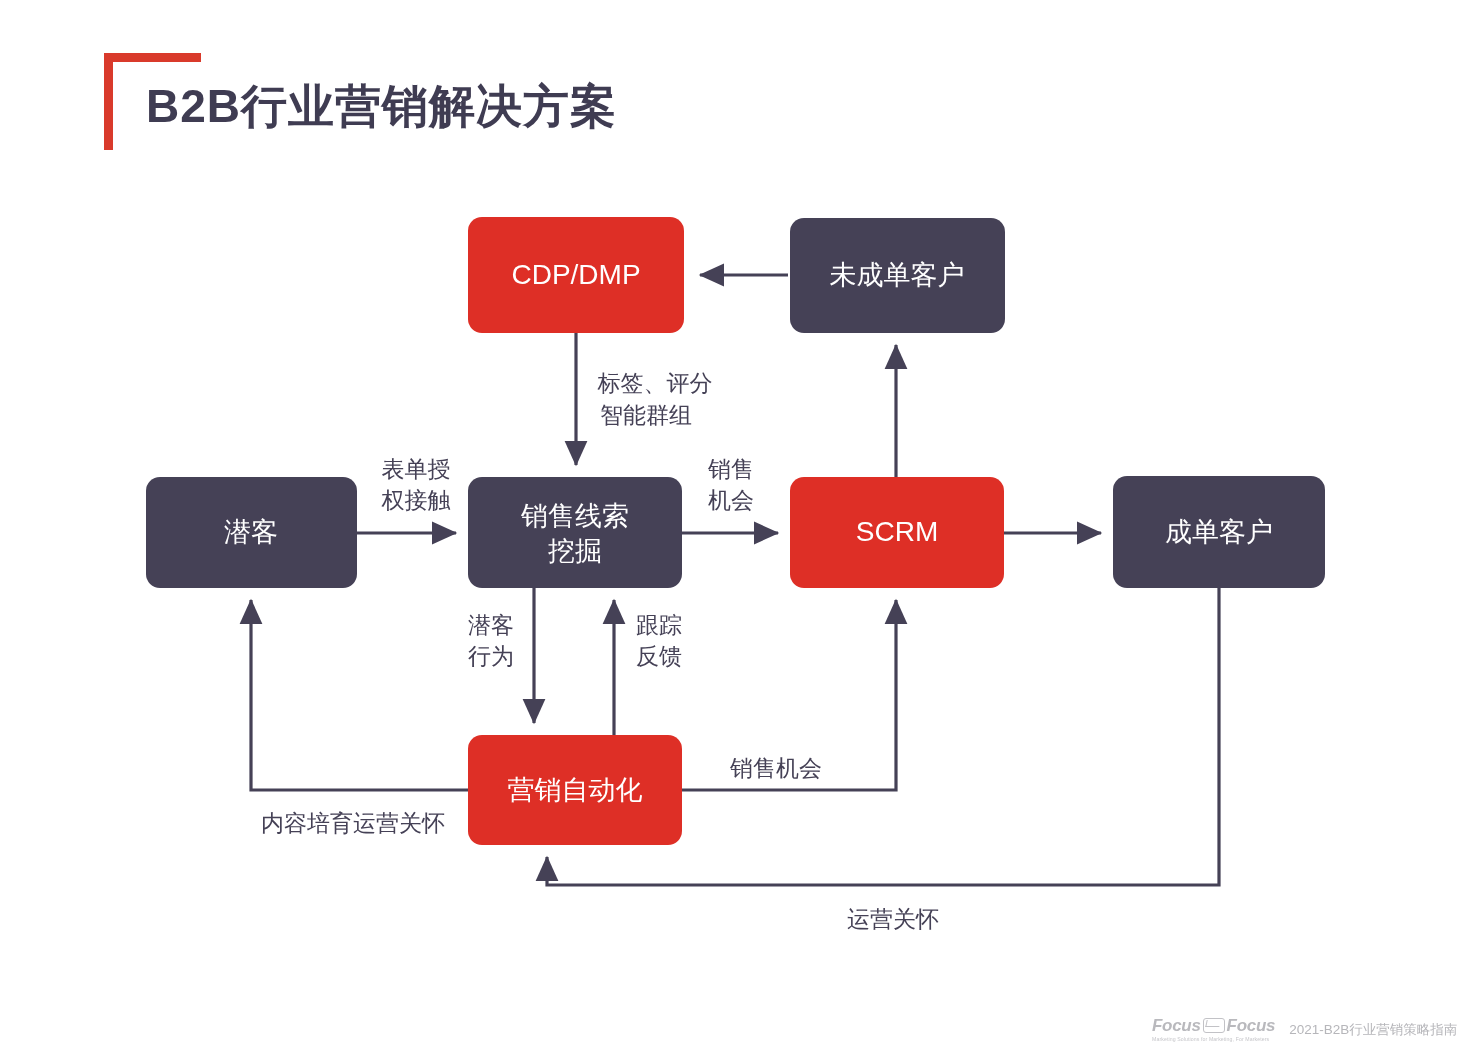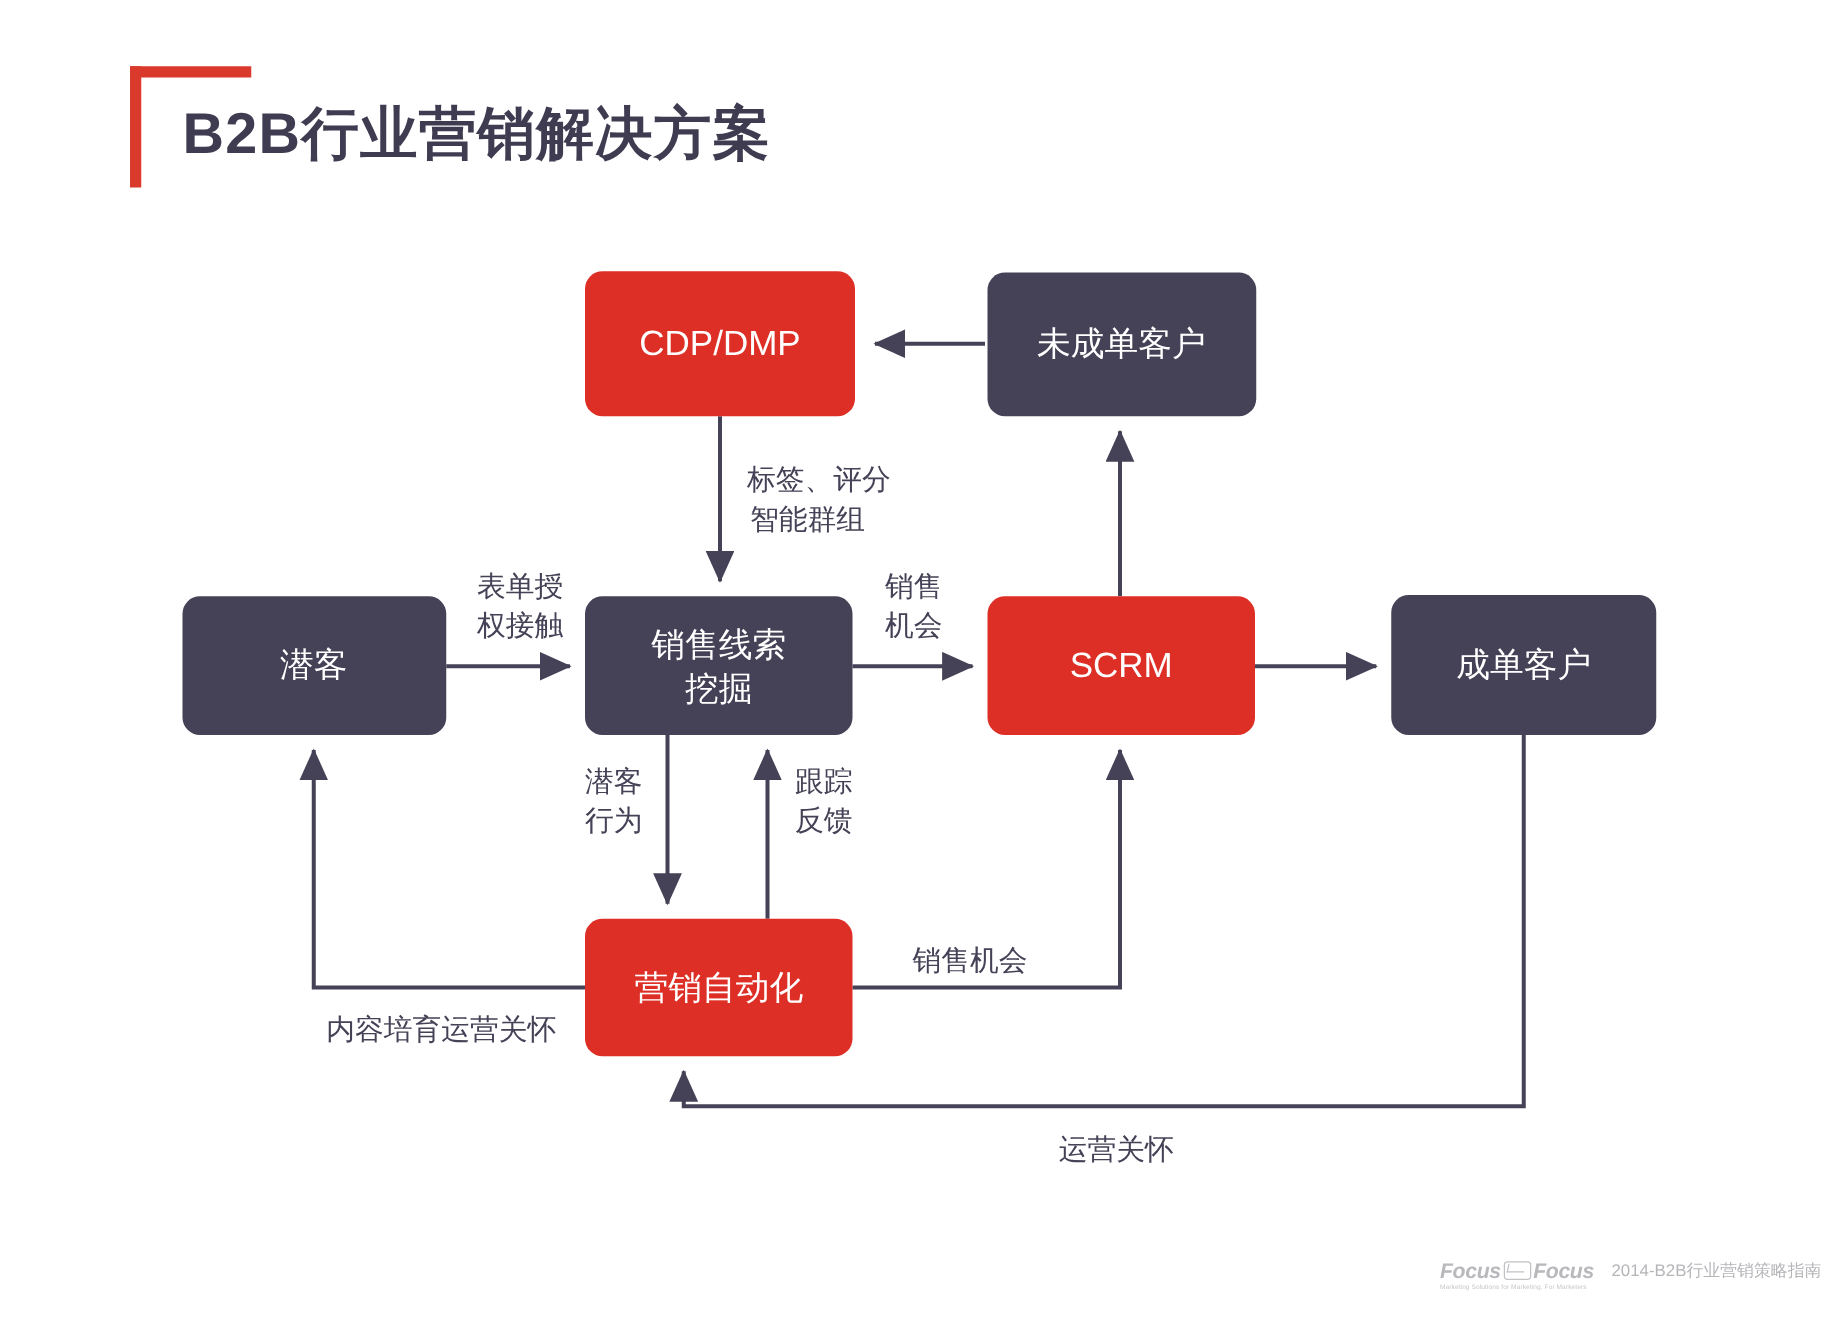--- a/index.html
+++ b/index.html
@@ -85,20 +85,21 @@
   }
 
   
   #footer {
     position: absolute;
     left: 1152px;
     top: 1008px;
     width: 310px;
     height: 44px;
     display: flex;
+    align-items: center;
     gap: 14px;
   }
   #brand-logo {
     display: flex;
     flex-direction: column;
     align-items: flex-start;
     line-height: 1;
   }
   #brand-wordmark {
     display: flex;
@@ -255,14 +256,14 @@
 
 <div id="footer">
   <div id="brand-logo">
     <div id="brand-wordmark">
       <span>Focus</span>
       <span id="brand-mark-icon"></span>
       <span>Focus</span>
     </div>
     <div id="brand-tagline">Marketing Solutions for Marketing, For Marketers</div>
   </div>
-  <div id="footer-note">2014-B2B行业营销策略指南</div>
+  <div id="footer-note">2021-B2B行业营销策略指南</div>
 </div>
 
 </body></html>

